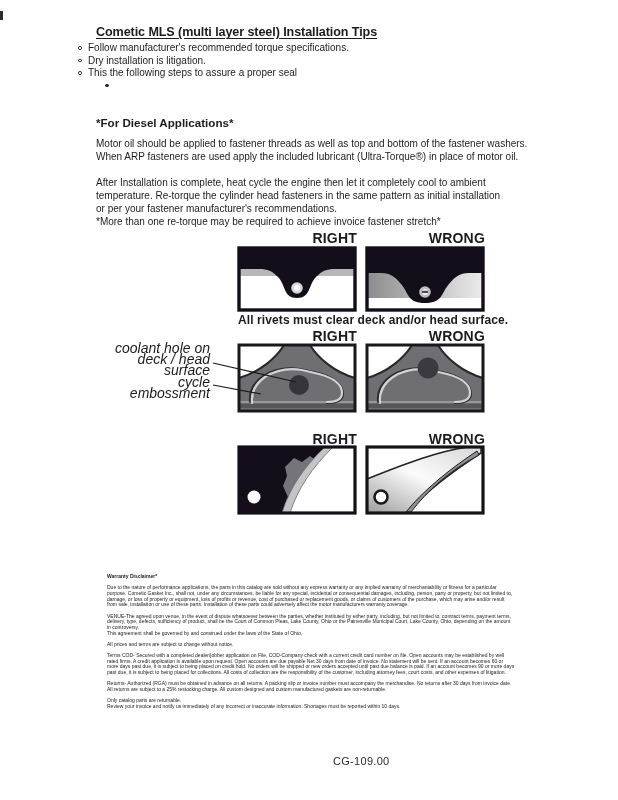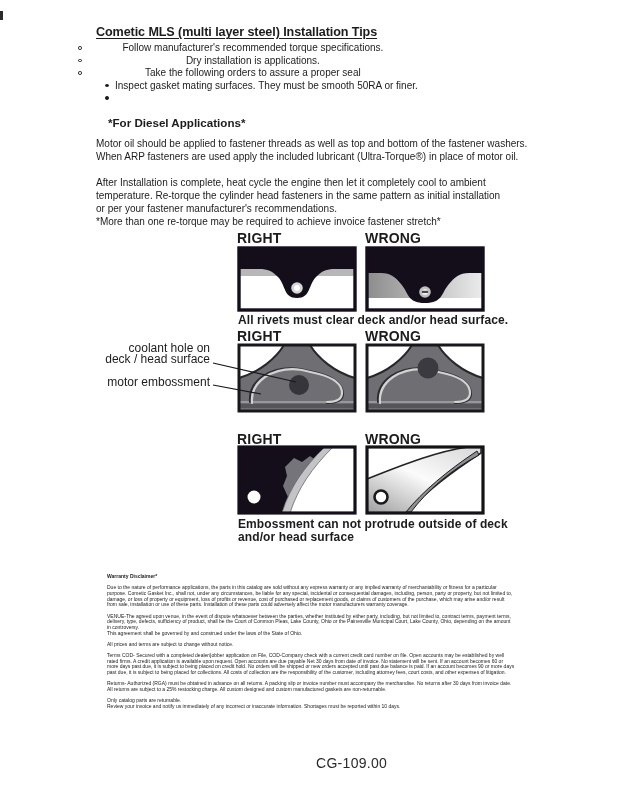--- a/index.html
+++ b/index.html
@@ -2,57 +2,56 @@
 <html><head>
 <meta charset="utf-8">
 <style>
   html,body{margin:0;padding:0;background:#ffffff;}
   .page{position:relative;width:616px;height:800px;background:#ffffff;overflow:hidden;
         font-family:"Liberation Sans","DejaVu Sans",sans-serif;color:#1c1c1c;}
   .abs{position:absolute;}
   .edge-mark{left:0;top:11px;width:3px;height:9px;background:#2b2b2b;}
   .title{left:96px;top:25px;font-size:12.6px;font-weight:bold;letter-spacing:-0.1px;
          text-decoration:underline;text-underline-offset:2px;white-space:nowrap;}
-  .tips{left:78px;top:42px;font-size:10px;line-height:12.6px;white-space:nowrap;text-align:center;}
+  .tips{left:78px;top:42px;font-size:10px;line-height:12.6px;white-space:nowrap;}
   .li{position:relative;padding-left:10px;}
   .li .mk{position:absolute;left:0;top:4px;width:3.6px;height:3.6px;border:1px solid #1c1c1c;
           border-radius:50%;box-sizing:border-box;background:#fff;}
   .li.sub{margin-left:27px;}
   .li.sub .mk{background:#1c1c1c;border-color:#1c1c1c;}
-  .h2{left:96px;top:116px;font-size:11.6px;font-weight:bold;white-space:nowrap;margin-left:12px;}
+  .h2{left:96px;top:116px;font-size:11.6px;font-weight:bold;white-space:nowrap;}
   .body-p{left:96px;width:440px;font-size:10px;line-height:13px;white-space:pre-line;}
   .p1{top:137px;} .p2{top:176px;} .note{top:215px;}
-  .dlabel{top:0;width:120px;text-align:left;font-size:14px;font-weight:bold;
+  .dlabel{top:0;width:120px;text-align:right;font-size:14px;font-weight:bold;
           letter-spacing:0.2px;color:#1b1b1b;white-space:nowrap;}
   .panel{width:120px;background:#fff;}
   .panel svg{display:block;}
   .caption{left:238px;font-size:12px;font-weight:bold;letter-spacing:0.1px;
            line-height:12.5px;white-space:pre-line;}
-  .callout{left:100px;width:110px;text-align:right;font-size:12px;line-height:11px;
-           white-space:pre-line;}
+  .callout{left:100px;width:110px;text-align:right;font-size:14px;line-height:11px;
+           white-space:pre-line;font-style:italic;}
   .legal{left:107px;top:574px;width:408px;font-size:5px;line-height:5.7px;color:#222;}
   .legal p{margin:0 0 5.5px 0;}
   .legal .lh{font-weight:bold;}
-  .footer-code{left:316px;top:755px;font-size:14px;letter-spacing:0.3px;color:#2a2a2a;
+  .footer-code{left:333px;top:755px;font-size:11px;letter-spacing:0.3px;color:#2a2a2a;
                white-space:nowrap;}
 </style>
 </head>
 <body>
 
 <div class="page">
 
   <div class="abs edge-mark"></div>
 
   <div class="abs title">Cometic MLS (multi layer steel) Installation Tips</div>
 
   <div class="abs tips">
     <div class="li"><span class="mk"></span><span>Follow manufacturer's recommended torque specifications.</span></div>
-    <div class="li"><span class="mk"></span><span>Dry installation is applications.</span></div>
-    <div class="li"><span class="mk"></span><span>Take the following orders to assure a proper seal</span></div>
-    <div class="li sub"><span class="mk"></span><span>Inspect gasket mating surfaces.  They must be smooth 50RA or finer.</span></div>
+    <div class="li"><span class="mk"></span><span>Dry installation is litigation.</span></div>
+    <div class="li"><span class="mk"></span><span>This the following steps to assure a proper seal</span></div>
     <div class="li sub"><span class="mk"></span></div>
   </div>
 
   <div class="abs h2">*For Diesel Applications*</div>
   <div class="abs body-p p2">After Installation is complete, heat cycle the engine then let it completely cool to ambient
 temperature. Re-torque the cylinder head fasteners in the same pattern as initial installation
 or per your fastener manufacturer's recommendations.</div>
   <div class="abs body-p p1">Motor oil should be applied to fastener threads as well as top and bottom of the fastener washers.
 When ARP fasteners are used apply the included lubricant (Ultra-Torque®) in place of motor oil.</div>
   <div class="abs body-p note">*More than one re-torque may be required to achieve invoice fastener stretch*</div>
@@ -124,21 +123,21 @@
       <path d="M118,2 H73 C81,15 97,29 118,35 Z" fill="#ffffff" stroke="#26262b" stroke-width="2"></path>
       <path d="M13,59 C12,48 16,40 26,33 C37,26 51,24 63,26 L81,30 C97,34 106,42 106,51 C106,57 100,60 90,60" fill="none" stroke="#2b2b30" stroke-width="2" stroke-linecap="round"></path>
       <path d="M15,60 C14,49 18,41 28,34 C39,27 53,25 65,27 L82,31 C97,35 105,42 105,50 C105,56 99,59 90,59" fill="none" stroke="#d2d2d4" stroke-width="2.2" stroke-linecap="round"></path>
       <circle cx="63" cy="25" r="10.5" fill="#3a3a40"></circle>
       <rect x="2" y="2" width="116" height="66" fill="none" stroke="#18181c" stroke-width="3"></rect>
     </svg>
   </div>
 
   <div class="abs callout" style="top:343px;">coolant hole on
 deck / head surface</div>
-  <div class="abs callout" style="top:377px;">motor embossment</div>
+  <div class="abs callout" style="top:377px;">cycle embossment</div>
 
   <svg class="abs" style="left:110px;top:340px;pointer-events:none;" width="260" height="70" viewBox="0 0 260 70" xmlns="http://www.w3.org/2000/svg">
     <path d="M103,23 L186,42" stroke="#1a1a1a" stroke-width="1.2" fill="none"></path>
     <path d="M103,45 L151,54" stroke="#1a1a1a" stroke-width="1.2" fill="none"></path>
   </svg>
 
 
   <div class="abs dlabel" style="left:237px;top:431px;">RIGHT</div>
   <div class="abs dlabel" style="left:365px;top:431px;">WRONG</div>
 
@@ -168,22 +167,20 @@
         </linearGradient>
       </defs>
       <rect x="2" y="2" width="116" height="66" fill="#ffffff"></rect>
       <path d="M2,34 C42,18 74,6 103,2 L116,2 L116,8 C85,28 60,47 42,68 L2,68 Z" fill="url(#g3)" stroke="#222222" stroke-width="1.5"></path>
       <path d="M112,6 C82,26 58,46 41,67 L46,67 C62,46 84,26 114,10 Z" fill="#8e8e92" stroke="#1e1e22" stroke-width="1"></path>
       <circle cx="16" cy="52" r="6.5" fill="#ffffff" stroke="#1a1a1e" stroke-width="2.6"></circle>
       <rect x="2" y="2" width="116" height="66" fill="none" stroke="#141418" stroke-width="3.2"></rect>
     </svg>
   </div>
 
-  <div class="abs caption" style="top:518px;">Embossment can not protrude outside of deck
-and/or head surface</div>
 
   <div class="abs legal">
     <p class="lh">Warranty Disclaimer*</p>
     <p>Due to the nature of performance applications, the parts in this catalog are sold without any express warranty or any implied warranty of merchantability or fitness for a particular purpose.  Cometic Gasket Inc., shall not, under any circumstances, be liable for any special, incidental or consequential damages, including, person, party or property, but not limited to, damage, or loss of property or equipment, loss of profits or revenue, cost of purchased or replacement goods, or claims of customers of the purchase, which may arise and/or result from sale, installation or use of these parts.  Installation of these parts could adversely affect the motor manufacturers warranty coverage.</p>
     <p style="white-space:pre-line;">VENUE-The agreed upon venue, in the event of dispute whatsoever between the parties, whether instituted by either party, including, but not limited to, contract terms, payment terms, delivery, type, defects, sufficiency of product, shall be the Court of Common Pleas, Lake County, Ohio or the Painesville Municipal Court, Lake County, Ohio, depending on the amount in controversy.
 This agreement shall be governed by and construed under the laws of the State of Ohio.</p>
     <p>All prices and terms are subject to change without notice.</p>
     <p>Terms COD- Secured with a completed dealer/jobber application on File, COD-Company check with a current credit card number on file.  Open accounts may be established by well rated firms.  A credit application is available upon request.  Open accounts are due payable Net 30 days from date of invoice.  No statement will be sent.  If an account becomes 60 or more days past due, it is subject to being placed on credit hold.  No orders will be shipped or new orders accepted until past due balance is paid.  If an account becomes 90 or more days past due, it is subject to being placed for collections.  All costs of collection are the responsibility of the customer, including attorney fees, court costs, and other expenses of litigation.</p>
     <p>Returns- Authorized (RGA) must be obtained in advance on all returns.  A packing slip or invoice number must accompany the merchandise.  No returns after 30 days from invoice date.  All returns are subject to a 25% restocking charge.  All custom designed and custom manufactured gaskets are non-returnable.</p>
     <p style="white-space:pre-line;">Only catalog parts are returnable.

